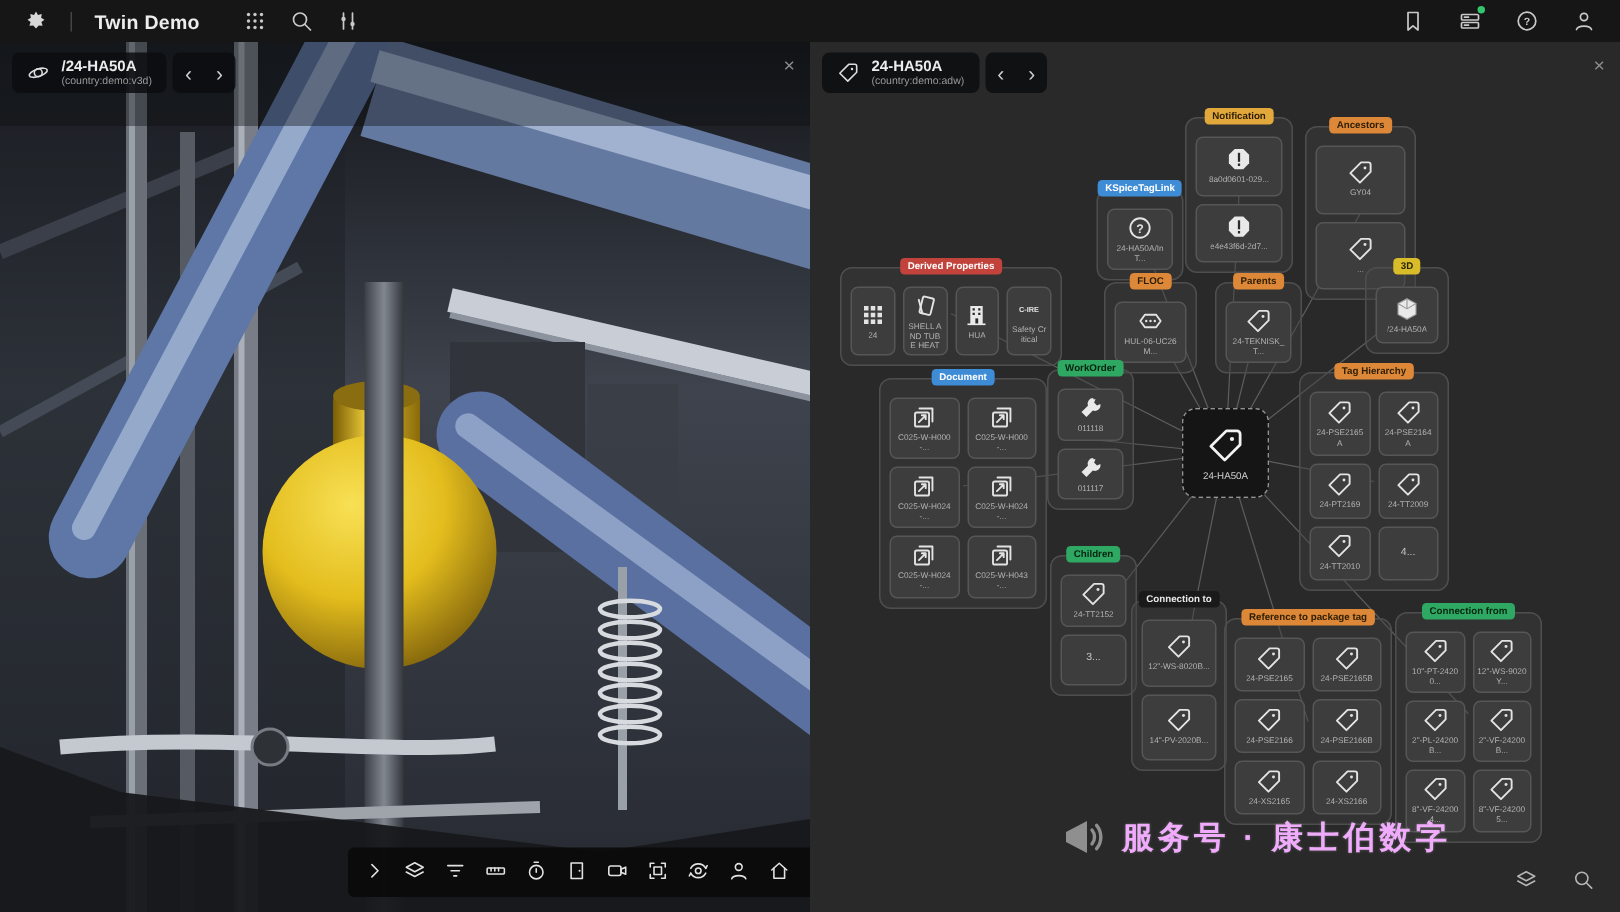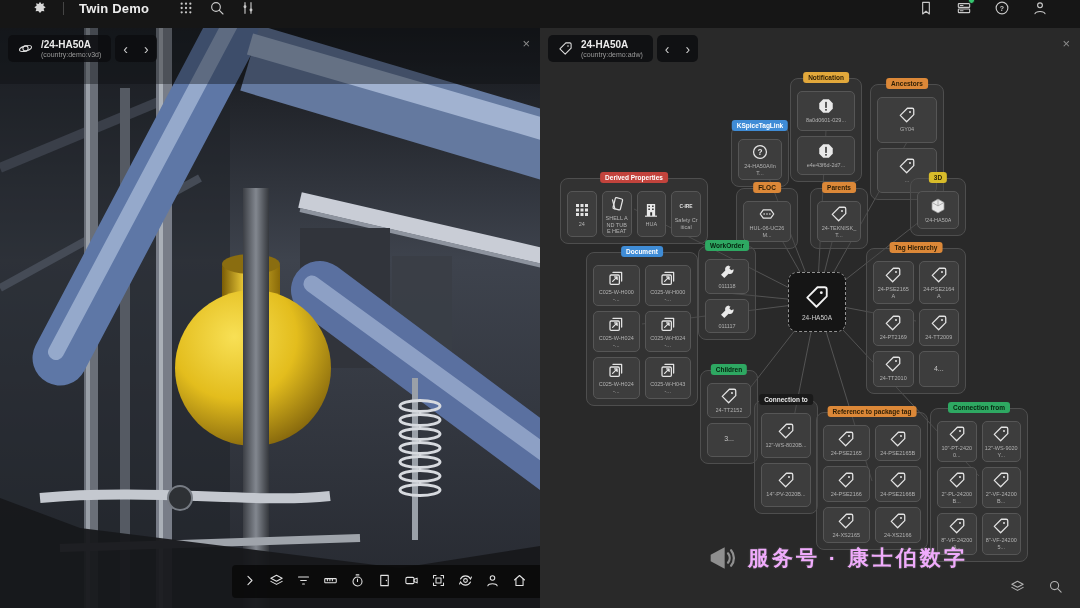--- a/index.html
+++ b/index.html
@@ -1,20 +1,20 @@
 <!DOCTYPE html>
 <html><head>
 <meta charset="utf-8">
 <style>
   *{margin:0;padding:0;box-sizing:border-box}
   body{background:#000;font-family:"Liberation Sans",sans-serif;-webkit-font-smoothing:antialiased}
   #screen{position:relative;width:1080px;height:608px;overflow:hidden;background:#101010}
 
   
-  .topbar{position:absolute;left:0;top:0;width:100%;height:28px;background:#161616;display:flex;align-items:flex-start;justify-content:space-between;padding:0 32px;z-index:30}
+  .topbar{position:absolute;left:0;top:0;width:100%;height:28px;background:#161616;display:flex;align-items:center;justify-content:space-between;padding:0 16px;z-index:30}
   .tb-left,.tb-right{display:flex;align-items:center}
   .tb-left{gap:15px}
   .tb-right{gap:22px}
   .tb-title{font-size:13px;font-weight:700;color:#ededed;margin-right:14px;letter-spacing:.2px}
   .tb-ico{width:16px;height:16px;color:#c9c9c9;display:inline-flex;background:none;border:none;cursor:pointer;position:relative}
   .tb-ico svg{width:100%;height:100%}
   .divider{width:1px;height:13px;background:#454545}
   .badge{position:absolute;right:-3px;top:-3px;width:7px;height:7px;border-radius:50%;background:#35c56f;border:1px solid #161616}
 
   

